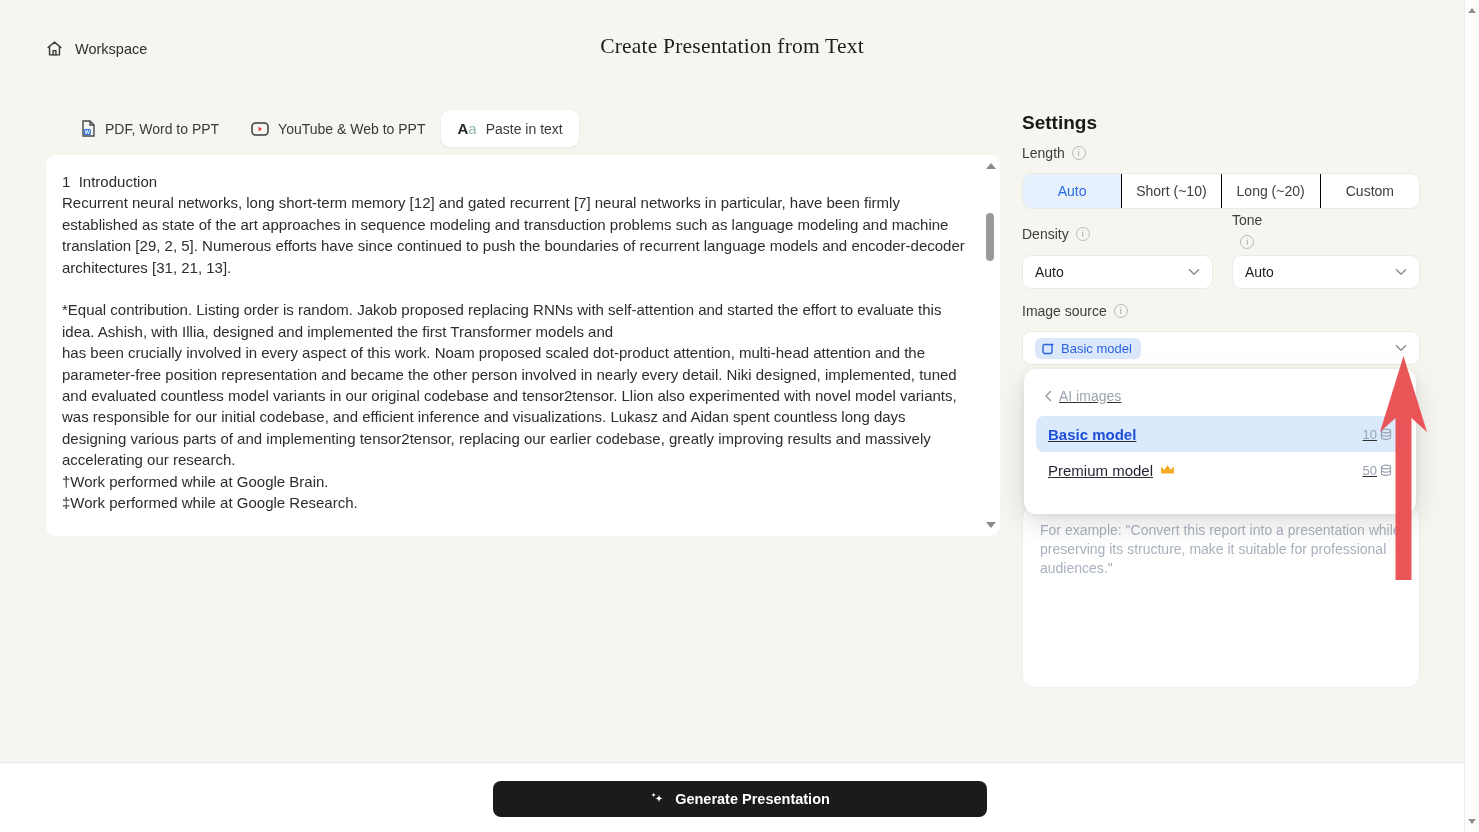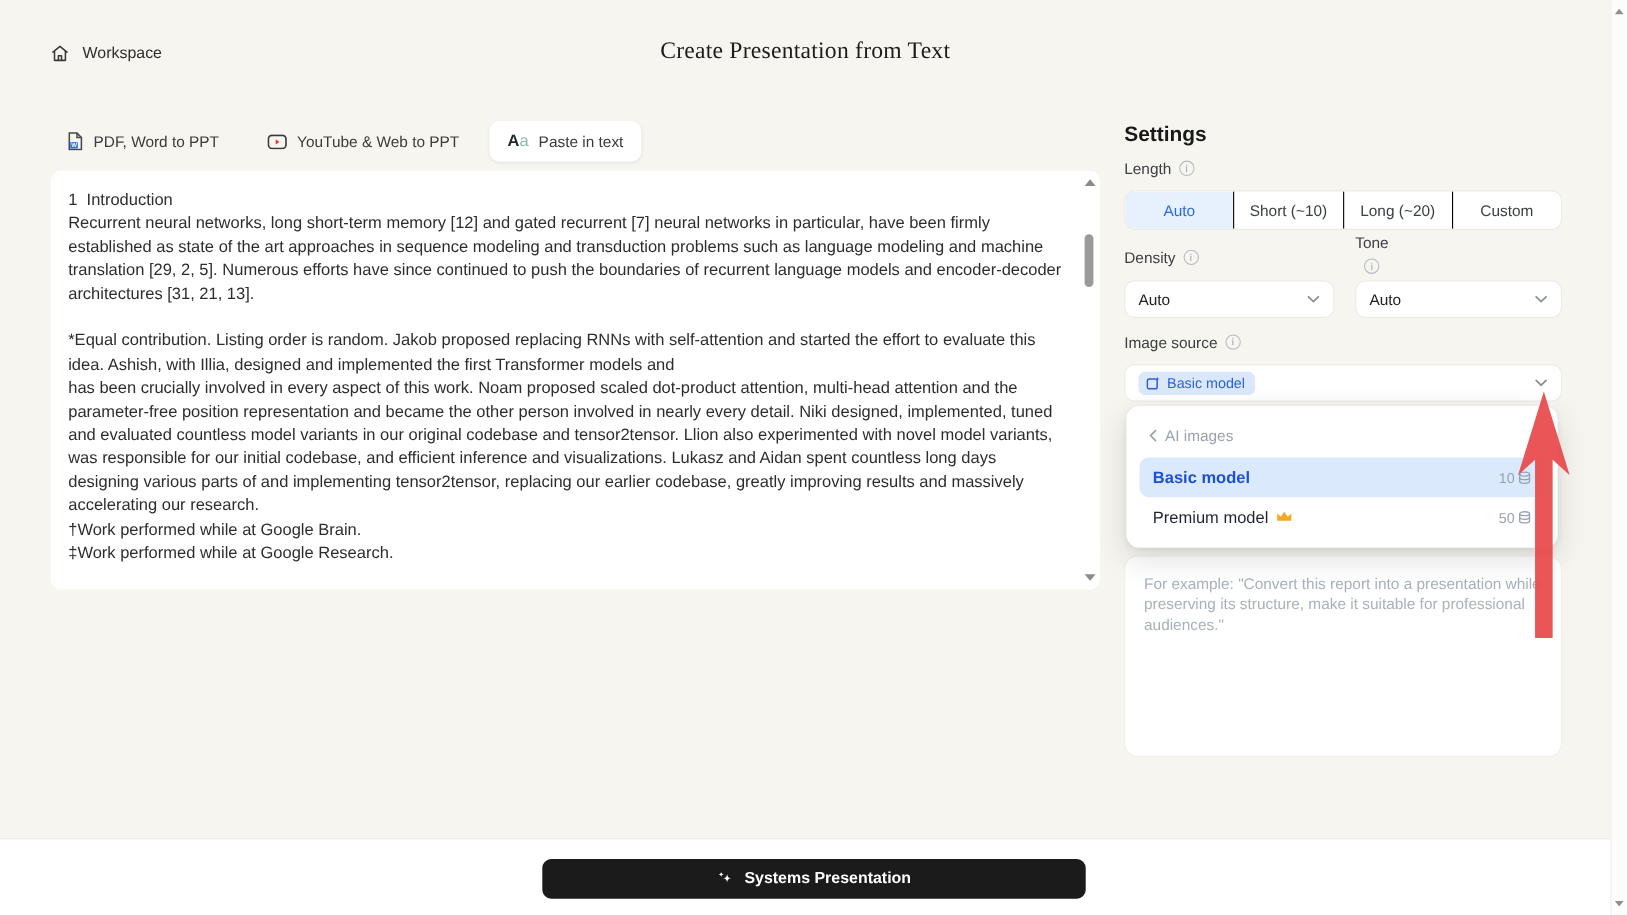--- a/index.html
+++ b/index.html
@@ -9,21 +9,21 @@
     font-family:"Liberation Sans", sans-serif;
     color:#2f2f2f;
     position:relative;
   }
   
   .workspace { position:absolute; left:46px; top:40px; display:flex; align-items:center; gap:12px;
     font-size:14.5px; color:#2e2e2e; cursor:pointer; }
   .page-title { position:absolute; left:0; right:15px; top:34px; text-align:center;
     font-family:"Liberation Serif", serif; font-size:21.5px; font-weight:500; color:#1d1d1d; letter-spacing:.2px; }
   
-  .tabs { position:absolute; left:44px; top:110px; display:flex; gap:12px; }
+  .tabs { position:absolute; left:64px; top:110px; display:flex; }
   .tab { display:flex; align-items:center; gap:9px; height:37px; padding:0 16px;
     font-size:14px; color:#3a3a3a; border-radius:9px; cursor:pointer; }
   .tab.active { background:#fff; box-shadow:0 1px 3px rgba(0,0,0,.07); }
   .aa-icon { font-size:15px; font-weight:700; color:#25282a; letter-spacing:0; }
   .aa-icon .aa-small { font-weight:400; color:#8db8b1; }
   
   .editor { position:absolute; left:46px; top:155px; width:954px; height:381px;
     background:#fff; border-radius:10px; padding:16px 34px 16px 16px; overflow:hidden; }
   .editor-text { font-size:15px; line-height:21.4px; color:#2d2d2d; white-space:pre-wrap; }
   .editor-scrollbar { position:absolute; right:3px; top:4px; bottom:4px; width:14px; }
@@ -51,21 +51,21 @@
   .select .chev { margin-left:auto; }
   .sel-density { top:143px; left:0; width:191px; }
   .sel-tone { top:143px; left:210px; width:188px; }
   .lbl-image { position:absolute; top:191px; left:0; }
   .sel-image { top:219px; left:0; width:398px; }
   .model-pill { display:flex; align-items:center; gap:6px; background:#dbe8fc; border-radius:6px;
     padding:3px 9px 3px 7px; font-size:13px; font-weight:500; color:#2b62d9; }
   
   .dropdown-panel { position:absolute; top:257px; left:2px; width:392px; background:#fff;
     border-radius:12px; box-shadow:0 10px 28px rgba(0,0,0,.13), 0 2px 6px rgba(0,0,0,.06);
-    padding:12px 12px 10px 12px; z-index:20; }
+    padding:12px 12px 26px 12px; z-index:20;text-decoration:underline; }
   .dd-back { display:flex; align-items:center; gap:7px; color:#9ca3af; font-size:14px;
     padding:7px 8px 12px 8px; cursor:pointer; }
   .dd-row { height:36px; display:flex; align-items:center; padding:0 12px; border-radius:8px;
     font-size:15px; color:#1f2430; cursor:pointer; }
   .dd-row.selected { background:#dbe9fd; }
   .dd-row.selected .dd-label { color:#1d4fd8; font-weight:700; }
   .dd-label { display:flex; align-items:center; gap:7px; }
   .dd-cost { margin-left:auto; display:flex; align-items:center; gap:3px; color:#9aa2af; font-size:13px; }
   
   .prompt-box { position:absolute; top:393px; left:0; width:398px; height:183px; background:#fff;
@@ -267,20 +267,20 @@
 </div>
 
 <div class="footer">
   <button class="generate-btn">
     <span>
       <svg width="17" height="17" viewBox="0 0 17 17" fill="#fff">
           <path d="M10 3.5c.2 2.6 1.3 3.7 3.9 3.9-2.6.2-3.7 1.3-3.9 3.9-.2-2.6-1.3-3.7-3.9-3.9 2.6-.2 3.7-1.3 3.9-3.9z"></path>
           <path d="M4.6 1.6c.1 1.5.8 2.2 2.3 2.3-1.5.1-2.2.8-2.3 2.3-.1-1.5-.8-2.2-2.3-2.3 1.5-.1 2.2-.8 2.3-2.3z"></path>
         </svg>
     </span>
-    <span>Systems Presentation</span>
+    <span>Generate Presentation</span>
   </button>
 </div>
 
 <div class="page-scrollbar">
   <div class="ps-arrow up"></div>
   <div class="ps-arrow down"></div>
 </div>
 
 </body></html>

